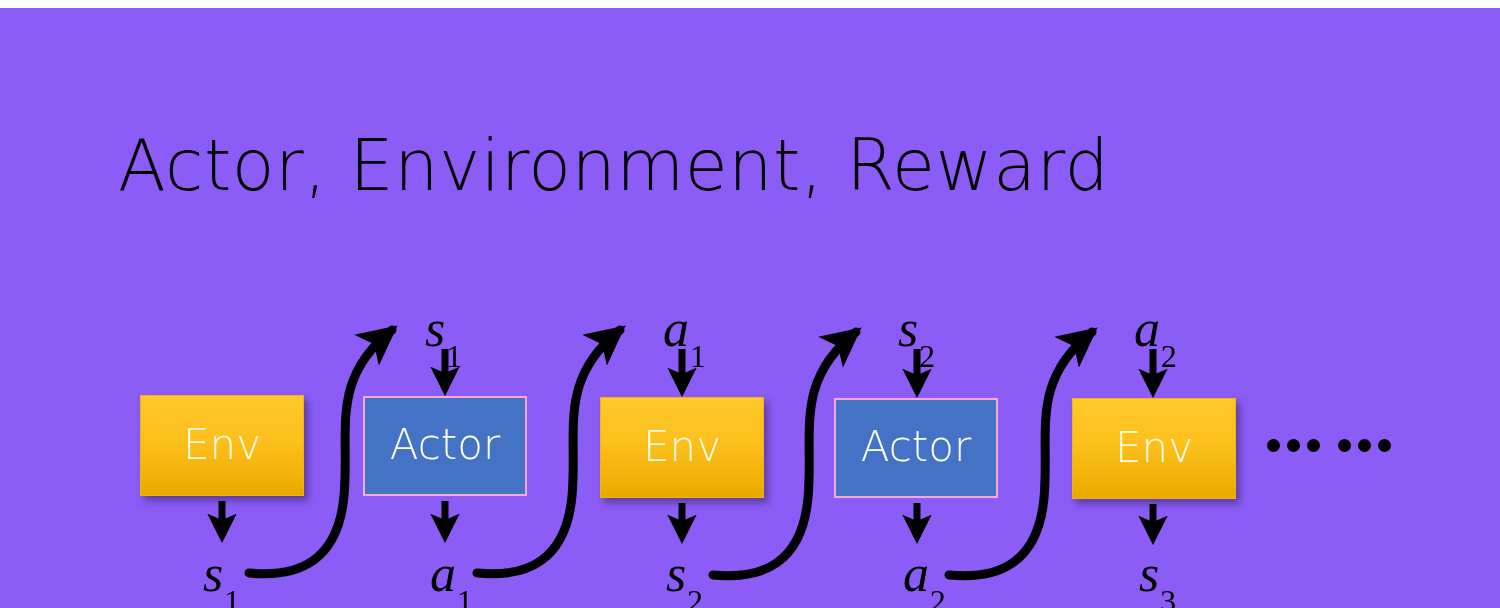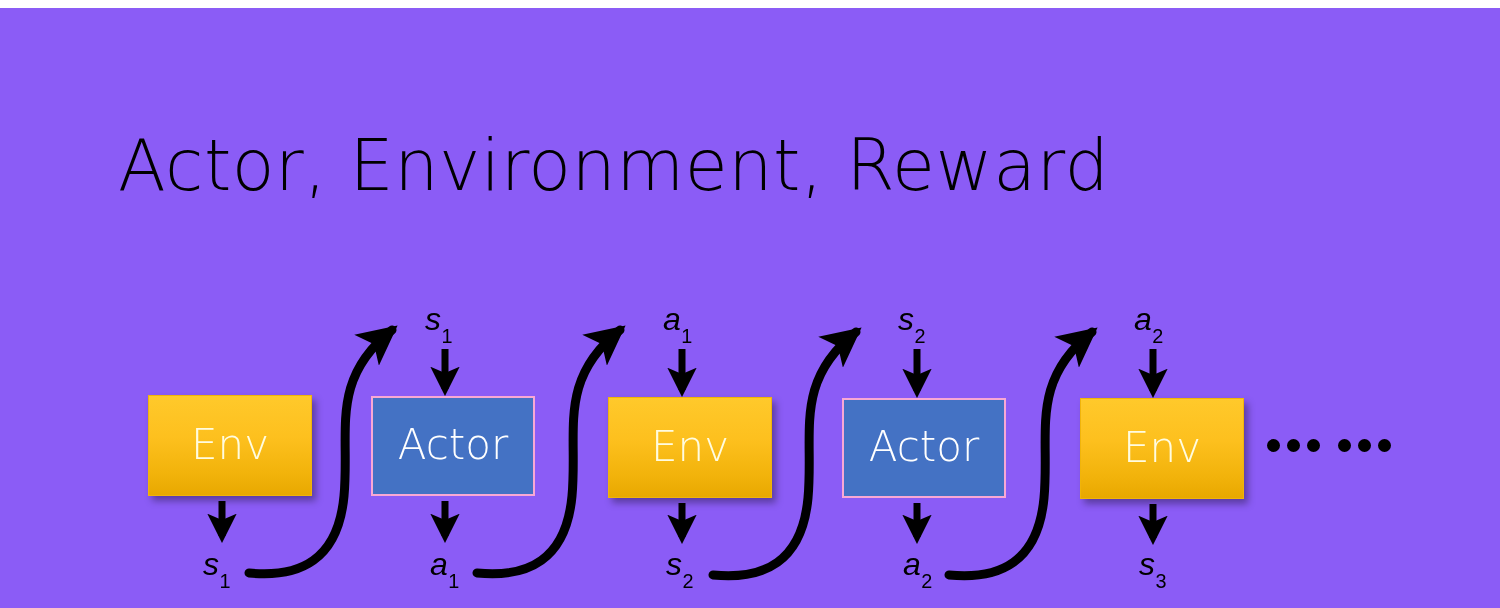--- a/index.html
+++ b/index.html
@@ -61,21 +61,20 @@
     box-sizing: border-box;
     display: flex;
     align-items: center;
     justify-content: center;
     font-family: "DejaVu Sans", "Liberation Sans", sans-serif;
     font-weight: 300;
     font-size: 42px;
     line-height: 1;
     white-space: nowrap;
     user-select: none;
-    margin-left: 8px;
   }
   .node.env {
     background: linear-gradient(180deg, #ffc92b 0%, #fdc01e 42%, #f2b30b 78%, #e8a800 100%);
     color: #fffce0;
     border: 1px solid #f0b40a;
     box-shadow: 4px 5px 7px rgba(0,0,0,0.34);
   }
   .node.actor {
     background: #4472c4;
     color: #ffffff;
@@ -83,23 +82,23 @@
     box-shadow: none;
   }
   .node .node-label {
     display: block;
     transform: translateY(-1px);
   }
 
   
   .mathvar {
     position: absolute;
-    font-family: Liberation Sans, sans-serif;
+    font-family: Liberation Serif, serif;
     font-style: italic;
-    font-size: 32px;
+    font-size: 52px;
     line-height: 1;
     color: #000000;
     white-space: nowrap;
     user-select: none;
   }
   .mathvar sub {
     font-style: normal;
     font-size: 0.62em;
     line-height: 0;
     position: relative;

